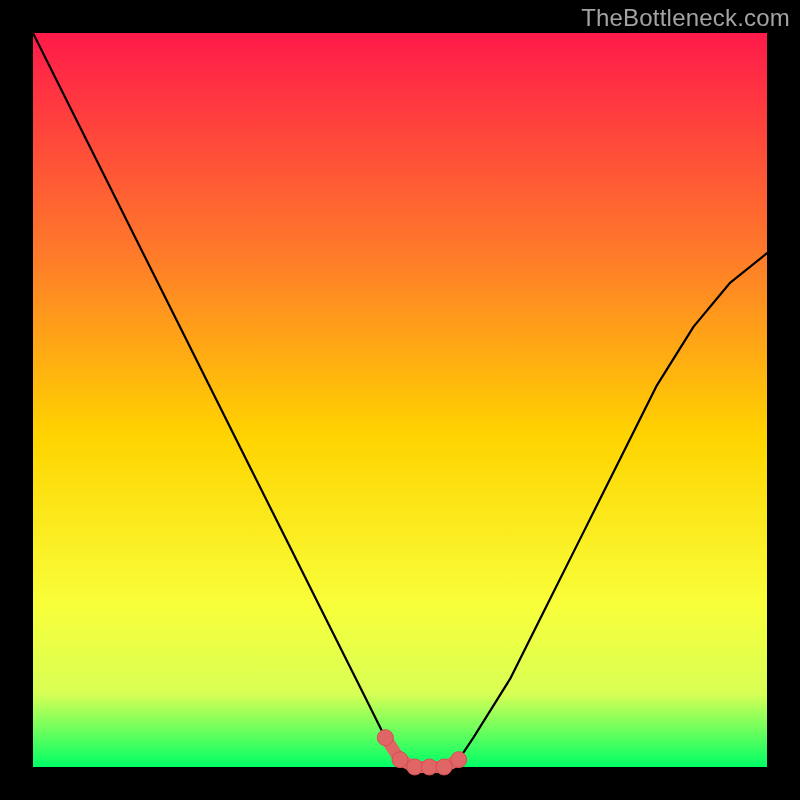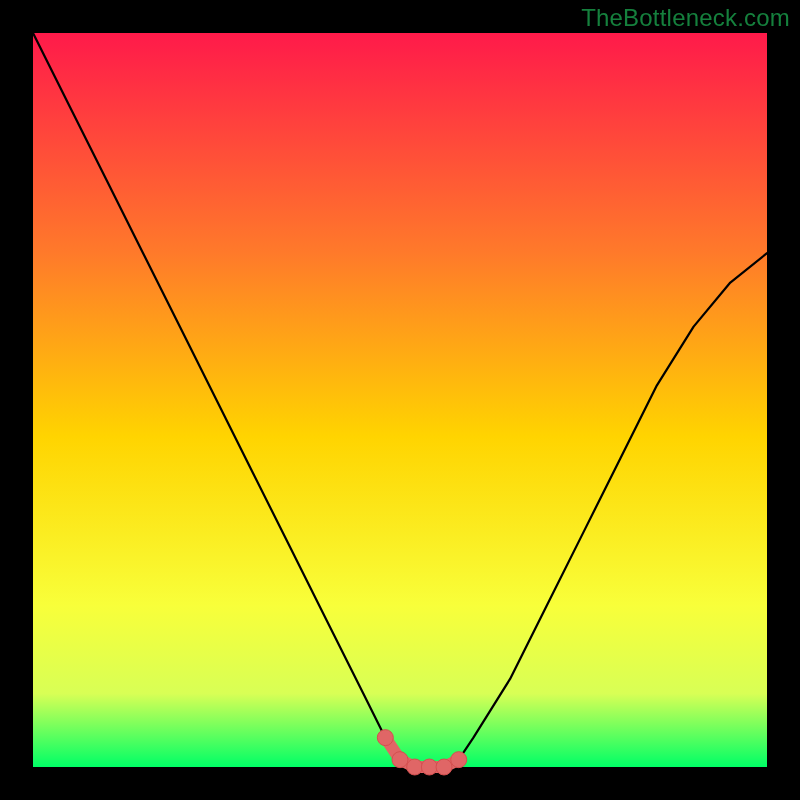--- a/index.html
+++ b/index.html
@@ -16,21 +16,21 @@
     width: 800px;
     height: 800px;
     background: #000;
   }
   .attribution {
     position: absolute;
     top: 4px;
     right: 10px;
     font-size: 24px;
     font-weight: 500;
-    color: #15803d;
+    color: #a3a3a3;
     letter-spacing: 0.2px;
     z-index: 3;
   }
   svg {
     position: absolute;
     top: 0;
     left: 0;
   }
 </style>
 </head>

